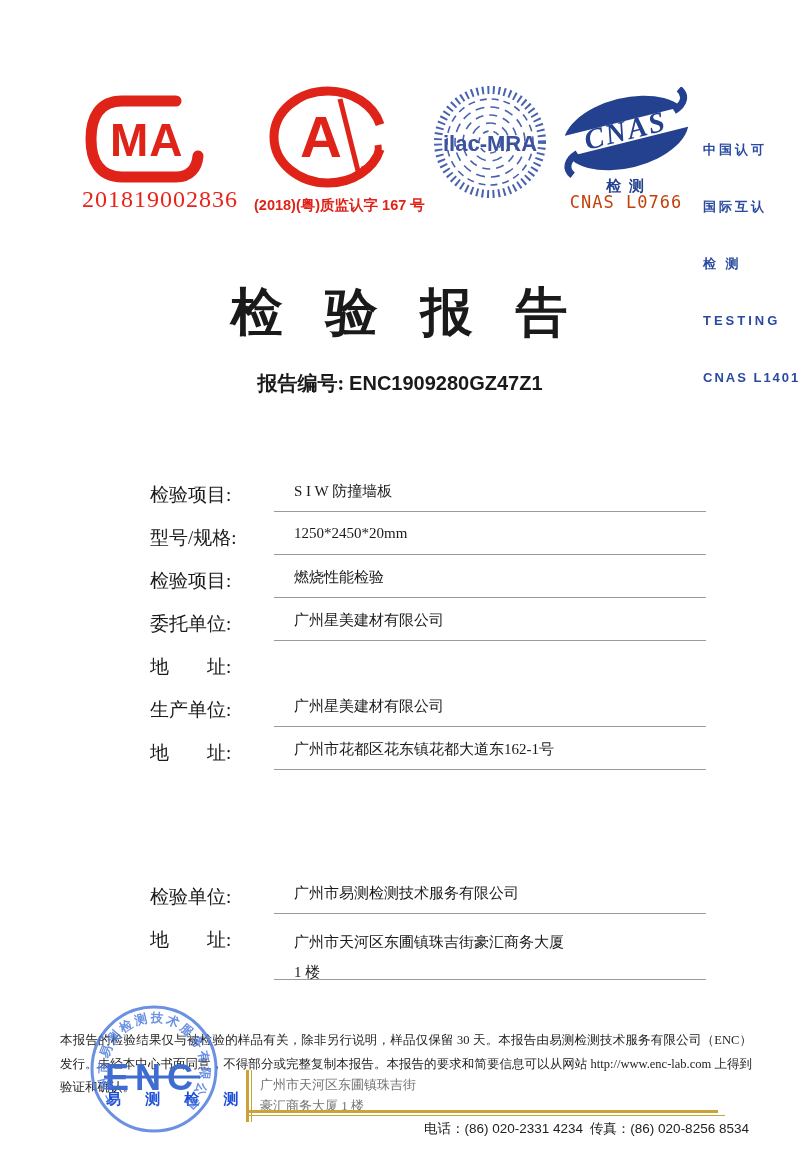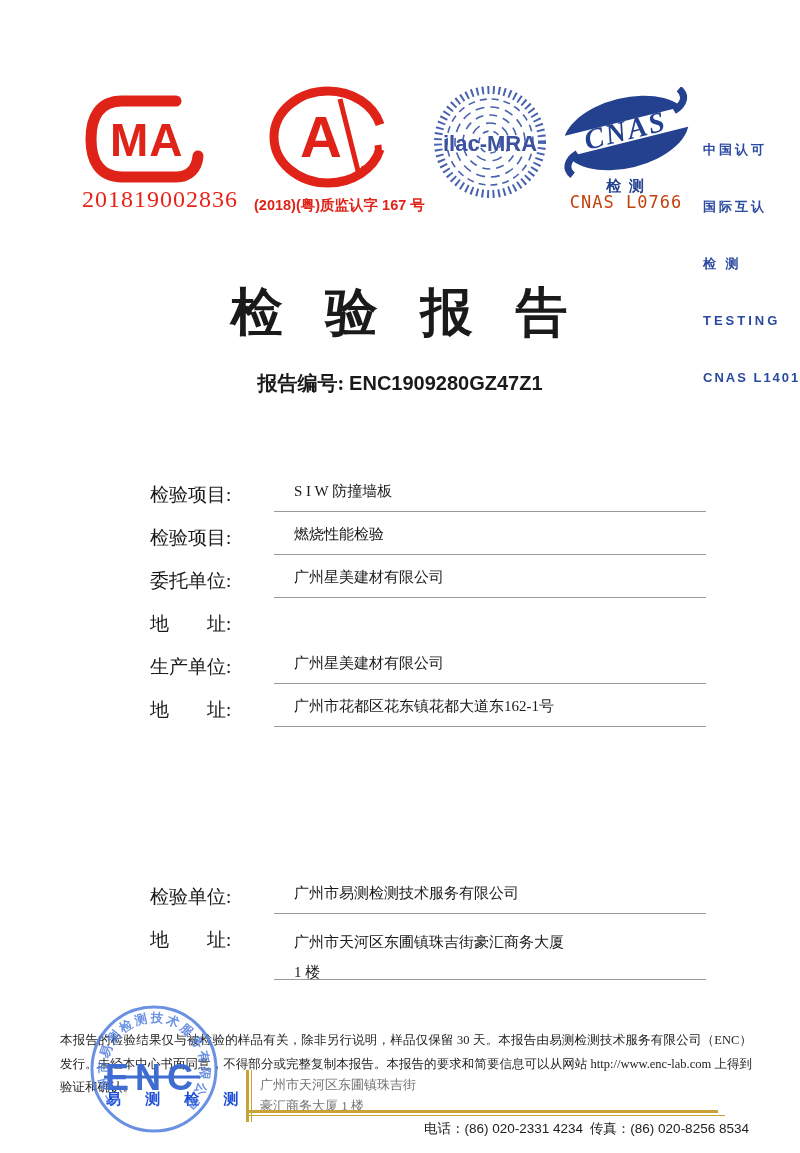--- a/index.html
+++ b/index.html
@@ -89,20 +89,24 @@
     <span>报告编号:</span>
     <span class="num">ENC1909280GZ47Z1</span>
   </div>
 
   <div class="abs form" style="left:150px;top:476px;">
     <div class="frow">
       <div class="lbl">检验项目:</div>
       <div class="val">S I W 防撞墙板</div>
     </div>
     <div class="frow">
+      <div class="lbl">型号/规格:</div>
+      <div class="val">1250*2450*20mm</div>
+    </div>
+    <div class="frow">
       <div class="lbl">检验项目:</div>
       <div class="val">燃烧性能检验</div>
     </div>
     <div class="frow">
       <div class="lbl">委托单位:</div>
       <div class="val">广州星美建材有限公司</div>
     </div>
     <div class="frow">
       <div class="lbl">地　　址:</div>
     </div>

